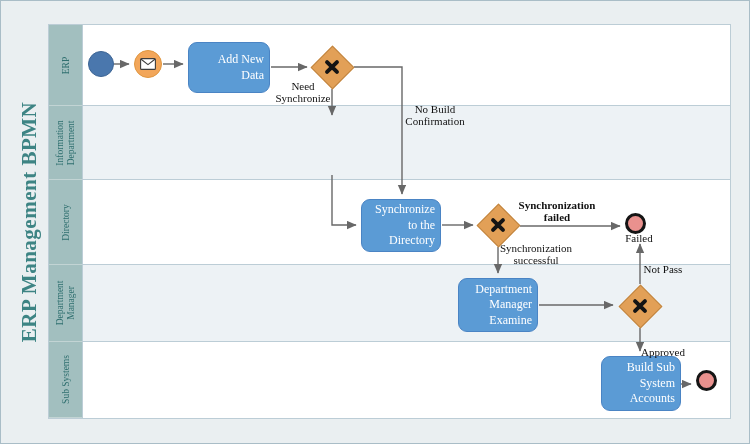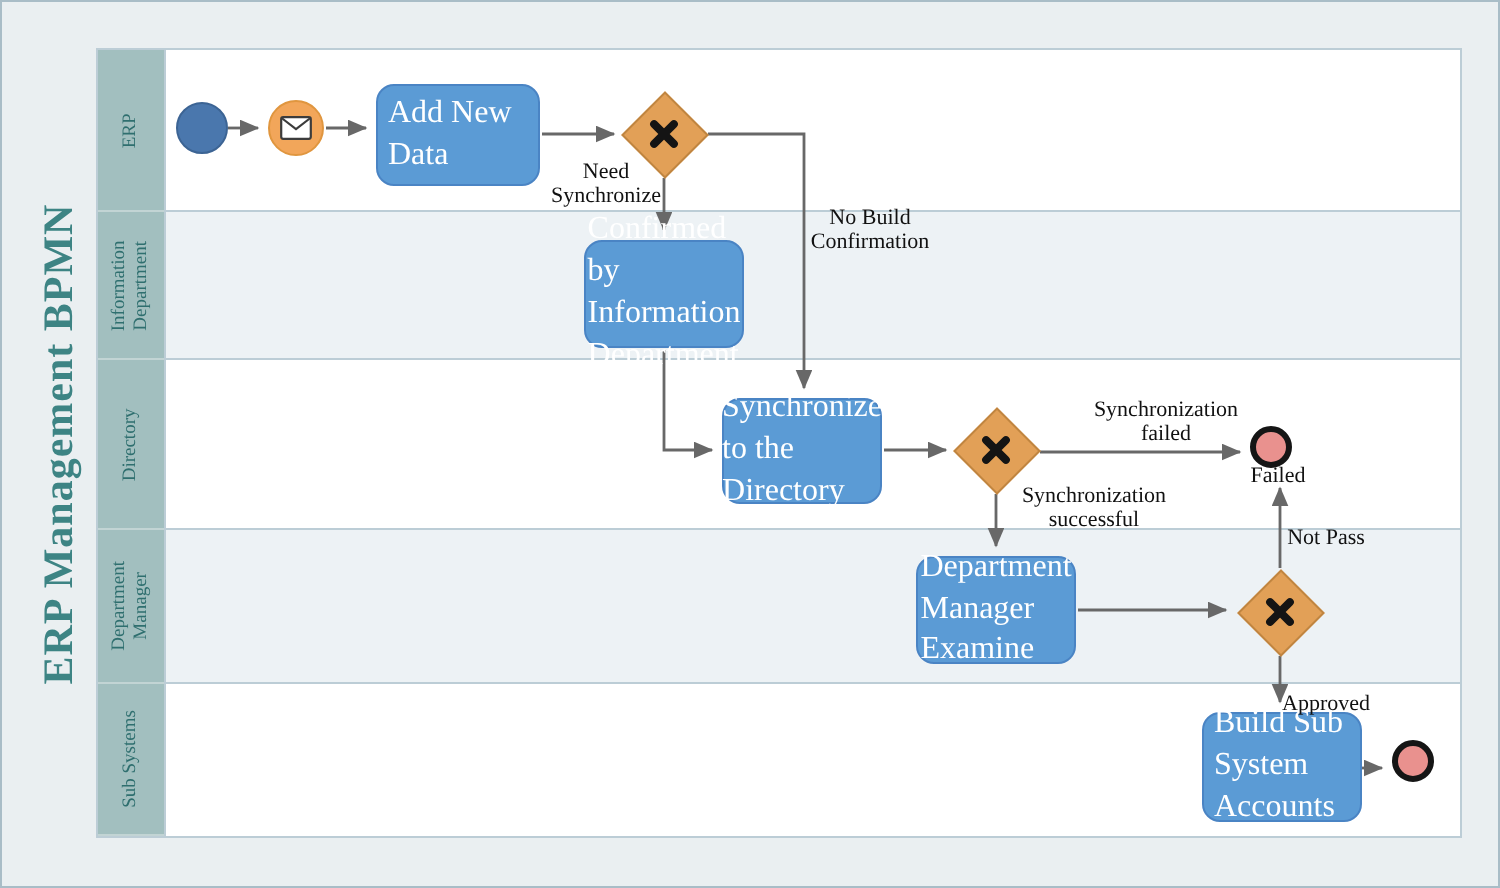--- a/index.html
+++ b/index.html
@@ -40,22 +40,22 @@
     box-sizing:border-box;background:#ffffff;
   }
   .lane-body.tint{background:var(--lane-tint,#edf2f5);}
   .lane-body:last-child{border-bottom:none;}
   
   .node{position:absolute;box-sizing:border-box;}
   .task{
     background:var(--task-fill,#5b9bd5);
     border:1px solid var(--task-border,#4a84c4);
     border-radius:9px;color:#fff;
-    display:flex;align-items:center;justify-content:center;text-align:left;
-    font-size:16px;line-height:1.3;padding:2px 5px;font-family:Liberation Serif, serif;
+    display:flex;align-items:center;justify-content:center;text-align:right;
+    font-size:12px;line-height:1.3;padding:2px 5px;font-family:Liberation Serif, serif;
   }
   .event-start{
     width:26px;height:26px;border-radius:50%;
     background:var(--start-fill,#4a77ad);border:1px solid #3c6494;
   }
   .event-message{
     width:28px;height:28px;border-radius:50%;
     background:var(--message-fill,#f2a65a);border:1px solid #e0963f;
     display:flex;align-items:center;justify-content:center;
   }
@@ -141,23 +141,20 @@
   <div class="node event-message" style="left:133px;top:49px;">
     <svg width="16" height="12" viewBox="0 0 16 12">
       <rect x="0.6" y="0.6" width="14.8" height="10.8" rx="1" fill="#ffffff" stroke="#3c3c3c" stroke-width="1.1"></rect>
       <path d="M0.8,1 L8,6.6 L15.2,1" fill="none" stroke="#3c3c3c" stroke-width="1.1"></path>
     </svg>
   </div>
 
   <div class="node task" style="left:187px;top:41px;width:82px;height:51px;">
     <span>Add New Data</span>
   </div>
-  <div class="node task" style="left:291px;top:119px;width:80px;height:54px;">
-    <span>Confirmed by Information Department</span>
-  </div>
   <div class="node task" style="left:457px;top:277px;width:80px;height:54px;">
     <span>Department Manager Examine</span>
   </div>
   <div class="node task" style="left:360px;top:198px;width:80px;height:53px;">
     <span>Synchronize to the Directory</span>
   </div>
   <div class="node task" style="left:600px;top:355px;width:80px;height:55px;">
     <span>Build Sub System Accounts</span>
   </div>
 
@@ -178,19 +175,19 @@
     <svg width="18" height="18" viewBox="0 0 20 20">
       <path d="M4.5,4.5 L15.5,15.5 M15.5,4.5 L4.5,15.5" stroke="#141414" stroke-width="4.4" stroke-linecap="round" fill="none"></path>
     </svg>
   </div>
 
   <div class="node event-end" style="left:624px;top:212px;"></div>
   <div class="node event-end" style="left:695px;top:369px;"></div>
 
   <div class="flow-label" style="left:302px;top:80px;width:76px;">Need Synchronize</div>
   <div class="flow-label" style="left:434px;top:103px;width:76px;">No Build Confirmation</div>
-  <div class="flow-label" style="left:582px;top:199px;width:92px;">Synchronization failed</div>
+  <div class="flow-label" style="left:556px;top:199px;width:92px;font-weight:bold;">Synchronization failed</div>
   <div class="flow-label nowrap" style="left:638px;top:196px;margin-top:36px;">Failed</div>
-  <div class="flow-label" style="left:546px;top:242px;width:92px;">Synchronization successful</div>
+  <div class="flow-label" style="left:535px;top:242px;width:92px;">Synchronization successful</div>
   <div class="flow-label nowrap" style="left:662px;top:263px;">Not Pass</div>
   <div class="flow-label nowrap" style="left:662px;top:346px;">Approved</div>
 
 </div>
 
 </body></html>

